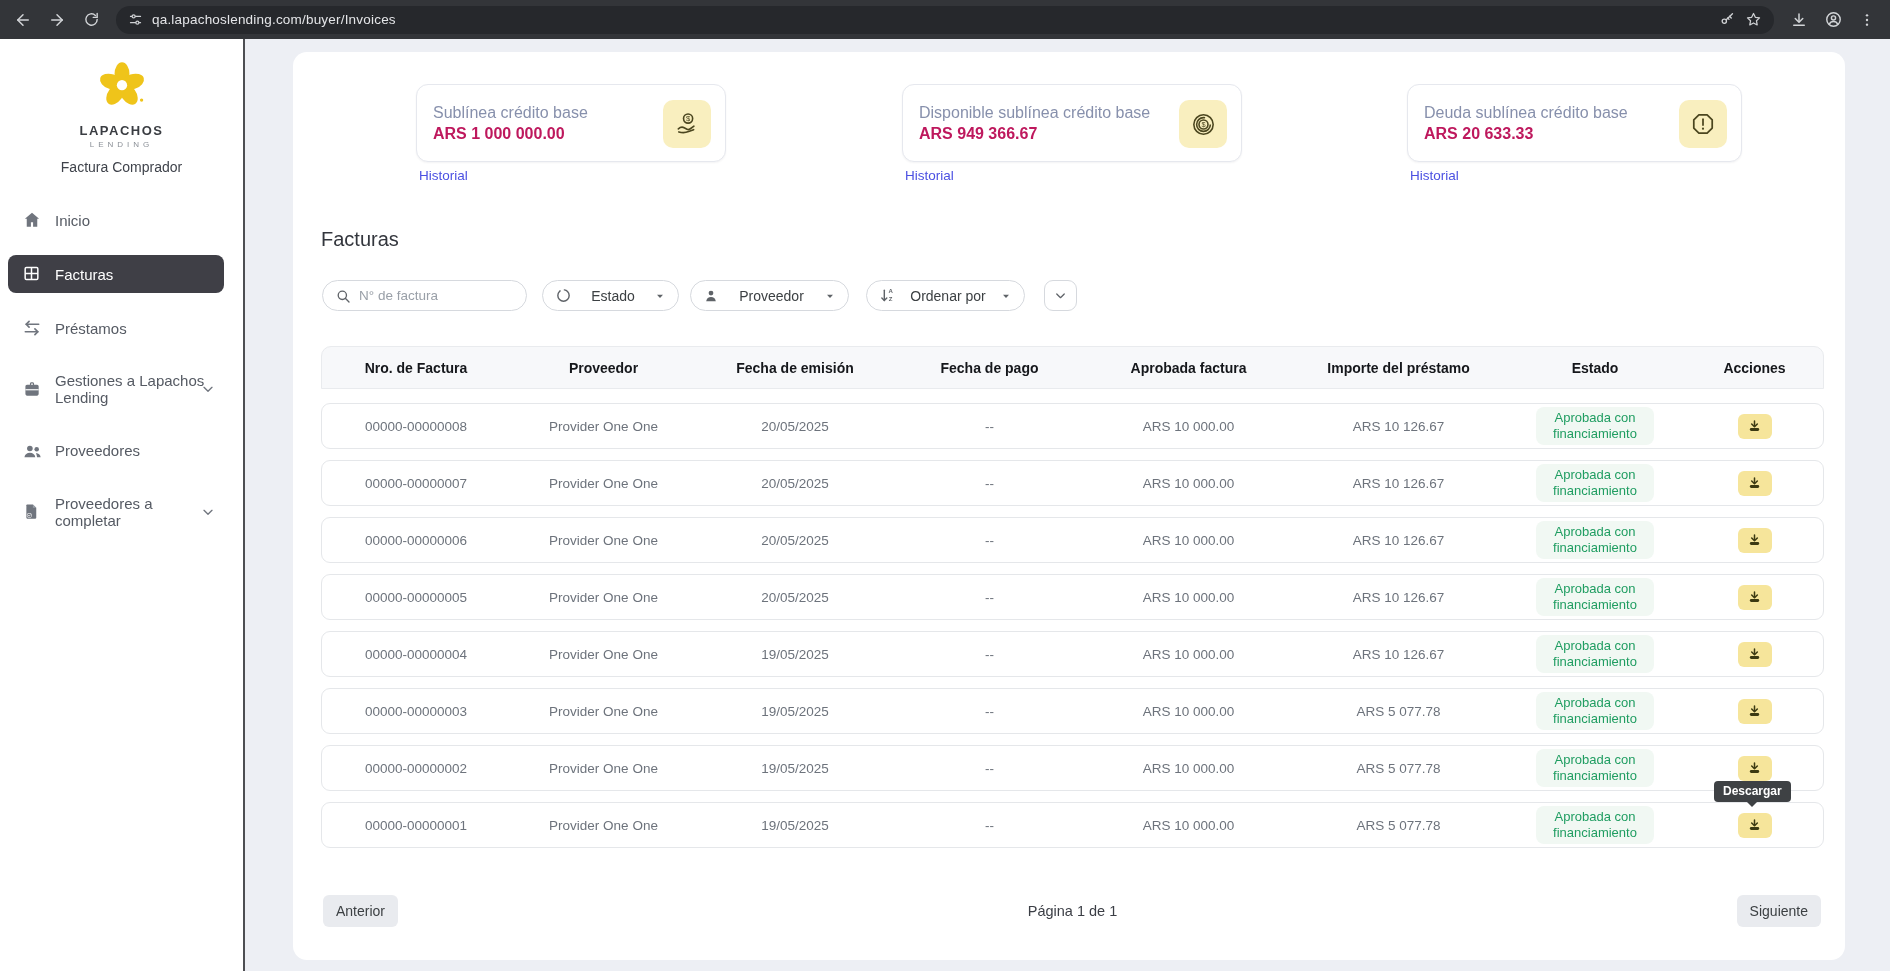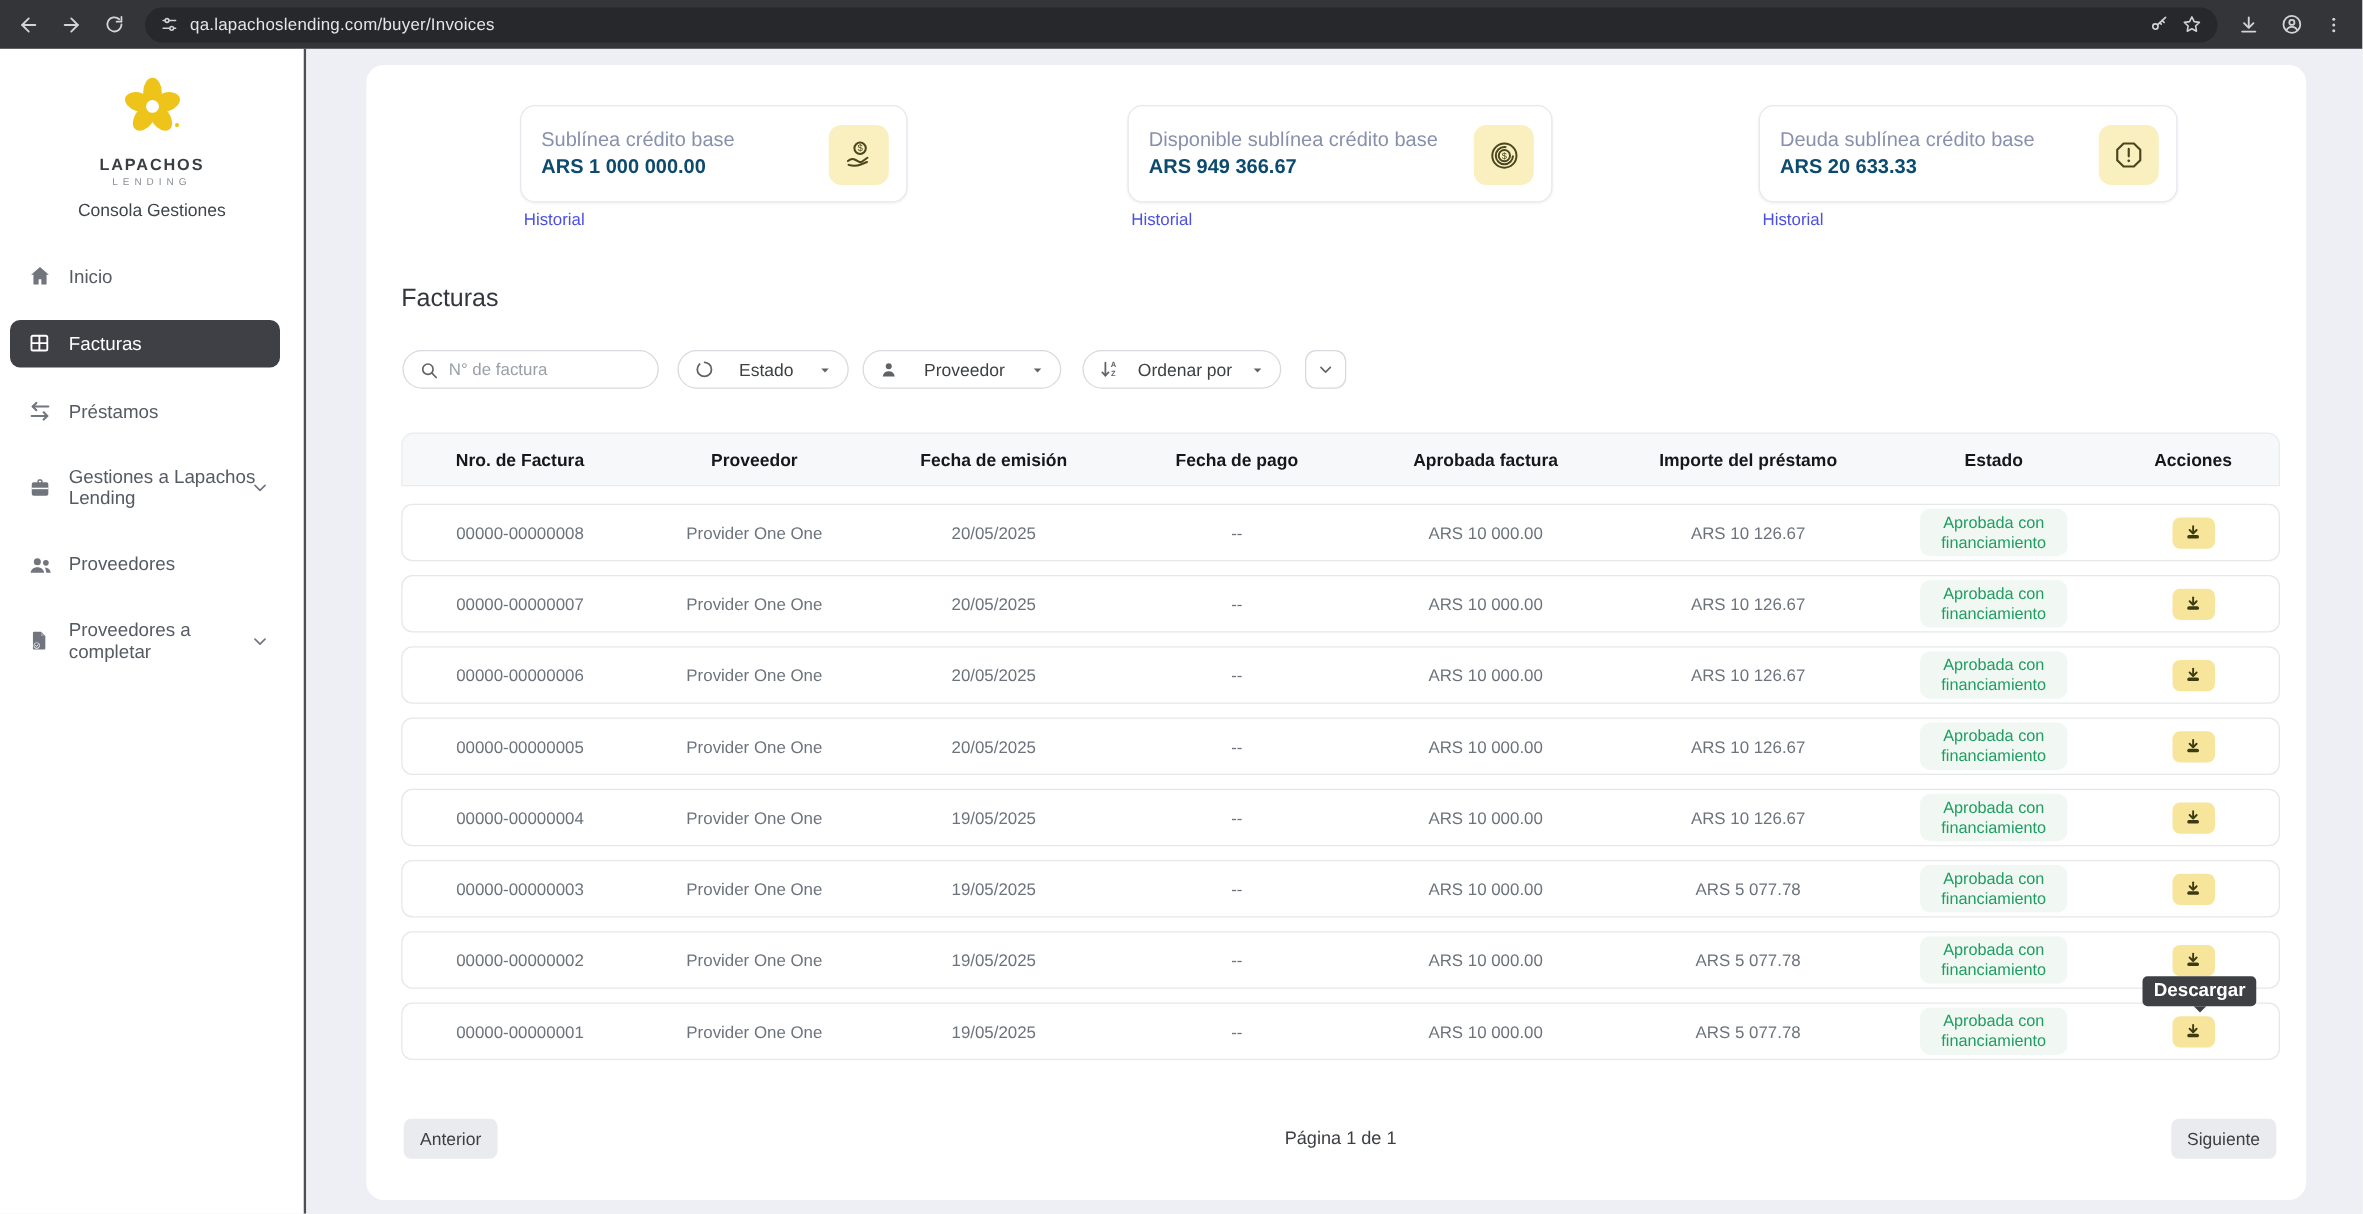--- a/index.html
+++ b/index.html
@@ -27,21 +27,21 @@
   .nav-label.wrap { width:150px; line-height:1.15; }
   .chev { position:absolute; right:8px; color:#70757e; display:flex; }
 
   
   .main { position:absolute; top:39px; left:245px; right:0; bottom:0; background:#edeff4; }
   .content { position:absolute; left:48px; top:13px; width:1552px; height:908px; background:#ffffff; border-radius:14px; }
 
   
   .scard { position:absolute; top:32px; height:78px; background:#fff; border:1px solid #e6e8ee; border-radius:12px; box-shadow:0 1px 2px rgba(16,24,40,.05); display:flex; align-items:center; padding:0 16px; }
   .scard .ctitle { font-size:16px; color:#8790ac; }
-  .scard .cvalue { font-size:16px; font-weight:700; color:#0c4a6e; margin-top:3px; }
+  .scard .cvalue { font-size:16px; font-weight:700; color:#be185d; margin-top:3px; }
   .icon-tile { position:absolute; right:14px; top:15px; width:48px; height:48px; border-radius:10px; background:#f9efbf; display:flex; align-items:center; justify-content:center; color:#4b461f; }
   #card-0 { left:123px; width:310px; }
   #card-1 { left:609px; width:340px; }
   #card-2 { left:1114px; width:335px; }
   .hist { position:absolute; top:116px; font-size:13.5px; color:#4b50e2; cursor:pointer; }
   #hist-0 { left:126px; } #hist-1 { left:612px; } #hist-2 { left:1117px; }
 
   .ptitle { position:absolute; left:28px; top:176px; font-size:20px; font-weight:500; color:#33363d; }
 
   
@@ -60,21 +60,21 @@
   
   .thead { position:absolute; left:28px; top:294px; width:1503px; height:43px; background:#f7f8fa; border:1px solid #e9ebee; border-radius:10px 10px 0 0; display:grid; grid-template-columns:188px 187px 196px 193px 205px 215px 178px 141px; align-items:center; }
   .t-hcell { text-align:center; font-size:14px; font-weight:700; color:#15171b; }
   .tbody { position:absolute; left:28px; top:351px; width:1503px; display:flex; flex-direction:column; gap:11px; }
   .t-row { height:46px; background:#fff; border:1px solid #e5e7ea; border-radius:9px; display:grid; grid-template-columns:188px 187px 196px 193px 205px 215px 178px 141px; align-items:center; }
   .t-cell { text-align:center; font-size:13.5px; color:#6d737c; }
   .badge { display:inline-block; width:118px; font-size:13px; line-height:1.25; color:#1f9d61; background:#f1f8f3; border-radius:8px; padding:3px 2px; }
   .dl-btn { width:34px; height:25px; background:#f6e59b; border:none; border-radius:6px; display:inline-flex; align-items:center; justify-content:center; color:#3c3a12; cursor:pointer; }
 
   
-  .tooltip { position:absolute; left:1421px; top:729px; background:#3e4144; color:#fff; font-size:15px; font-weight:600; padding:3px 9px 4px; border-radius:4px; z-index:5; }
+  .tooltip { position:absolute; left:1421px; top:729px; background:#3e4144; color:#fff; font-size:12px; font-weight:600; padding:3px 9px 4px; border-radius:4px; z-index:5; }
   .tooltip:after { content:''; position:absolute; left:50%; bottom:-5px; margin-left:-5px; border:5px solid transparent; border-top-color:#3e4144; border-bottom:0; }
 
   
   .pg-btn { background:#e9ebef; border:none; border-radius:6px; padding:8px 13px; font-size:14px; color:#3c4043; font-family:"Liberation Sans",sans-serif; cursor:pointer; }
   .pg-prev { position:absolute; left:30px; top:843px; }
   .pg-next { position:absolute; right:24px; top:843px; }
   .pg-info { position:absolute; left:28px; width:1503px; top:851px; text-align:center; font-size:14.5px; color:#3b3e45; }
 </style>
 </head>
 <body>
@@ -156,21 +156,21 @@
           <ellipse cx="0" cy="-12" rx="8" ry="12.5" fill="#EFC41A" transform="rotate(144)"></ellipse>
           <ellipse cx="0" cy="-12" rx="8" ry="12.5" fill="#EFC41A" transform="rotate(216)"></ellipse>
           <ellipse cx="0" cy="-12" rx="8" ry="12.5" fill="#EFC41A" transform="rotate(288)"></ellipse>
           <circle r="5.5" fill="#ffffff"></circle>
           <circle cx="21" cy="16" r="1.8" fill="#EFC41A"></circle>
         </g>
       </svg>
       <div class="brand">LAPACHOS</div>
       <div class="brand-sub">LENDING</div>
     </div>
-    <div class="console-label">Consola Gestiones</div>
+    <div class="console-label">Factura Comprador</div>
 
     <div class="nav">
       <div class="nav-item">
         <span class="nicon">
           <svg width="20" height="20" viewBox="0 0 24 24" fill="currentColor">
               <path d="M12 3.2 3.5 10.6h2.2V20h5v-5.2h2.6V20h5v-9.4h2.2z"></path>
             </svg>
         </span>
         <span class="nav-label">Inicio</span>
       </div>

